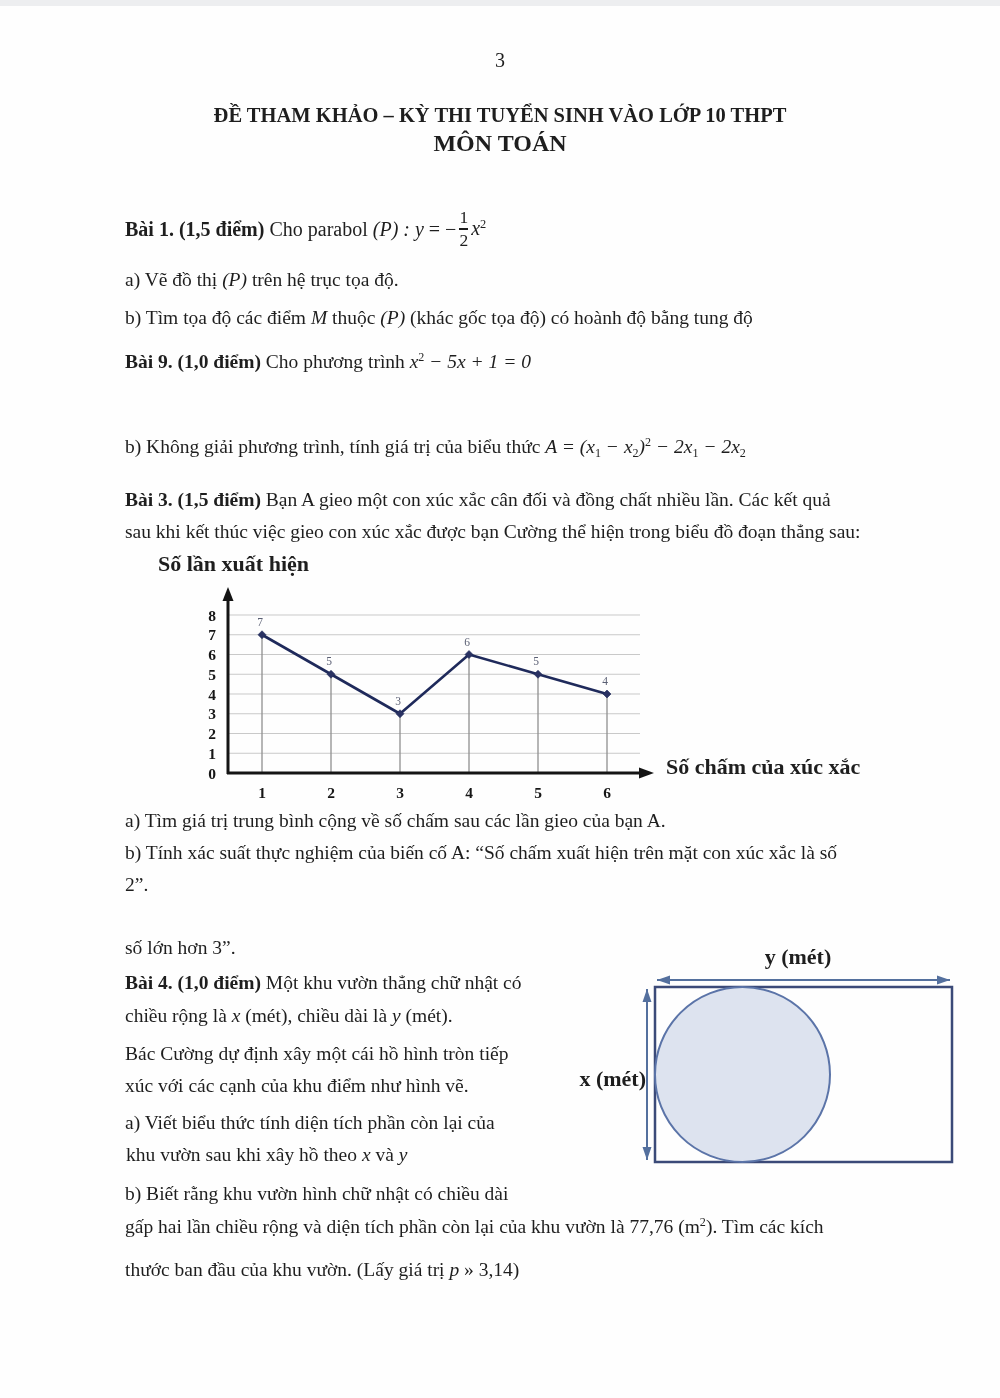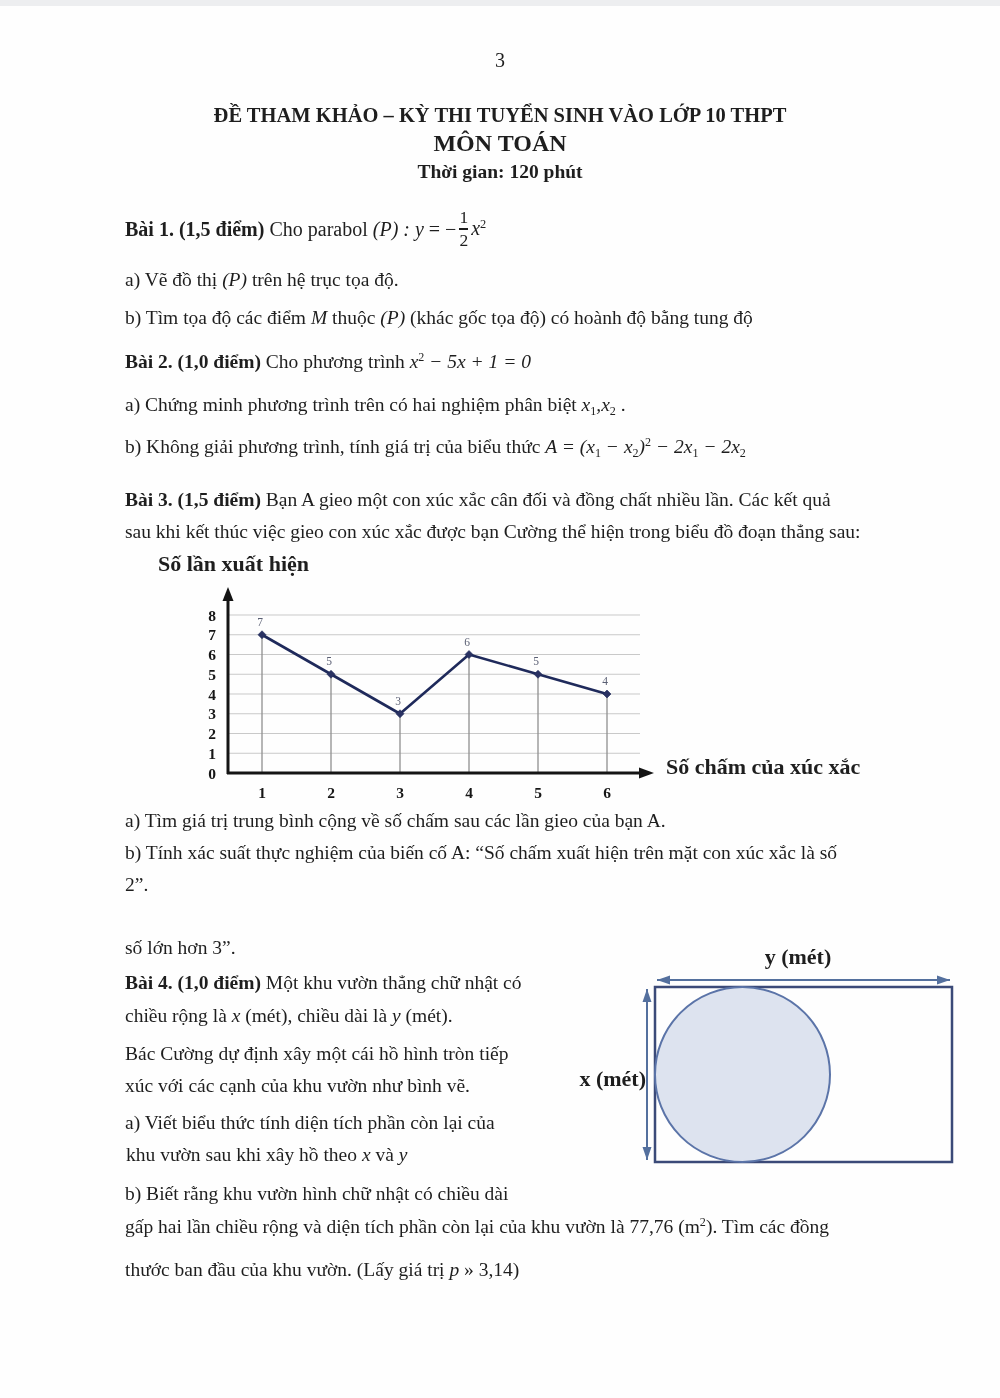--- a/index.html
+++ b/index.html
@@ -28,36 +28,34 @@
 </style>
 </head>
 <body>
 
 <div class="page">
   <div class="edge-top"></div>
 
   <div class="abs line center" style="top:47px;font-size:20px;">3</div>
   <div class="abs line center bold" style="top:102px;font-size:20.5px;">ĐỀ THAM KHẢO – KỲ THI TUYỂN SINH VÀO LỚP 10 THPT</div>
   <div class="abs line center bold" style="top:130px;font-size:24px;">MÔN TOÁN</div>
-  <div class="abs line center bold" style="top:159px;font-size:19.5px;">Thời gian: 120 phút</div>
 
   <div class="abs line" style="left:125px;top:203px;height:52px;display:flex;align-items:center;font-size:20px;">
     <span><span class="seg-b">Bài 1. (1,5 điểm) </span><span class="seg-n">Cho parabol </span><span class="seg-i">(P) : y</span><span class="seg-n"> =  − </span></span>
     <span class="frac">
       <span class="frac-num">1</span>
       <span class="frac-bar"></span>
       <span class="frac-den">2</span>
     </span>
     <span><span class="seg-i">x</span><span class="seg-sup">2</span></span>
   </div>
   <div class="abs line" style="left:125px;top:267px;"><span class="seg-n">a) Vẽ đồ thị </span><span class="seg-i">(P)</span><span class="seg-n"> trên hệ trục tọa độ.</span></div>
   <div class="abs line" style="left:125px;top:305px;"><span class="seg-n">b) Tìm tọa độ các điểm </span><span class="seg-i">M</span><span class="seg-n"> thuộc </span><span class="seg-i">(P)</span><span class="seg-n"> (khác gốc tọa độ) có hoành độ bằng tung độ</span></div>
 
-  <div class="abs line" style="left:125px;top:349px;"><span class="seg-b">Bài 2. (1,0 điểm) </span><span class="seg-n">Cho phương trình </span><span class="seg-i">x</span><span class="seg-sup">2</span><span class="seg-i"> −  5x + 1 =  0</span></div>
-  <div class="abs line" style="left:125px;top:392px;"><span class="seg-n">a) Chứng minh phương trình trên có hai nghiệm phân biệt </span><span class="seg-i">x</span><span class="seg-sub">1</span><span class="seg-i">,</span><span class="seg-i">x</span><span class="seg-sub">2</span><span class="seg-n"> .</span></div>
+  <div class="abs line" style="left:125px;top:349px;"><span class="seg-b">Bài 9. (1,0 điểm) </span><span class="seg-n">Cho phương trình </span><span class="seg-i">x</span><span class="seg-sup">2</span><span class="seg-i"> −  5x + 1 =  0</span></div>
   <div class="abs line" style="left:125px;top:434px;"><span class="seg-n">b) Không giải phương trình, tính giá trị của biểu thức </span><span class="seg-i">A</span><span class="seg-i"> = (</span><span class="seg-i">x</span><span class="seg-sub">1</span><span class="seg-i"> − </span><span class="seg-i">x</span><span class="seg-sub">2</span><span class="seg-i">)</span><span class="seg-sup">2</span><span class="seg-i"> −  2</span><span class="seg-i">x</span><span class="seg-sub">1</span><span class="seg-i"> −  2</span><span class="seg-i">x</span><span class="seg-sub">2</span></div>
 
   <div class="abs line" style="left:125px;top:487px;"><span class="seg-b">Bài 3. (1,5 điểm) </span><span class="seg-n">Bạn A gieo một con xúc xắc cân đối và đồng chất nhiều lần. Các kết quả</span></div>
   <div class="abs line" style="left:125px;top:519px;"><span class="seg-n">sau khi kết thúc việc gieo con xúc xắc được bạn Cường thể hiện trong biểu đồ đoạn thẳng sau:</span></div>
 
   <div class="abs chart-label" style="left:158px;top:551px;">Số lần xuất hiện</div>
   <svg class="abs" style="left:193px;top:582px;" width="470" height="228" viewBox="0 0 470 228">
       <g>
         <line x1="35" y1="171.25" x2="447" y2="171.25" stroke="#c9c9c9" stroke-width="1"></line>
         <line x1="35" y1="151.5" x2="447" y2="151.5" stroke="#c9c9c9" stroke-width="1"></line>
@@ -122,21 +120,21 @@
   <div class="abs chart-label" style="left:666px;top:754px;">Số chấm của xúc xắc</div>
 
   <div class="abs line" style="left:125px;top:808px;"><span class="seg-n">a) Tìm giá trị trung bình cộng về số chấm sau các lần gieo của bạn A.</span></div>
   <div class="abs line" style="left:125px;top:840px;"><span class="seg-n">b) Tính xác suất thực nghiệm của biến cố A: “Số chấm xuất hiện trên mặt con xúc xắc là số</span></div>
   <div class="abs line" style="left:125px;top:872px;"><span class="seg-n">2”.</span></div>
   <div class="abs line" style="left:125px;top:935px;"><span class="seg-n">số lớn hơn 3”.</span></div>
 
   <div class="abs line" style="left:125px;top:970px;"><span class="seg-b">Bài 4. (1,0 điểm) </span><span class="seg-n">Một khu vườn thẳng chữ nhật có</span></div>
   <div class="abs line" style="left:125px;top:1003px;"><span class="seg-n">chiều rộng là </span><span class="seg-i">x</span><span class="seg-n"> (mét), chiều dài là </span><span class="seg-i">y</span><span class="seg-n"> (mét).</span></div>
   <div class="abs line" style="left:125px;top:1041px;"><span class="seg-n">Bác Cường dự định xây một cái hồ hình tròn tiếp</span></div>
-  <div class="abs line" style="left:125px;top:1073px;"><span class="seg-n">xúc với các cạnh của khu vườn như bình vẽ.</span></div>
+  <div class="abs line" style="left:125px;top:1073px;"><span class="seg-n">xúc với các cạnh của khu điểm như hình vẽ.</span></div>
   <div class="abs line" style="left:125px;top:1110px;"><span class="seg-n">a) Viết biểu thức tính diện tích phần còn lại của</span></div>
   <div class="abs line" style="left:126px;top:1142px;"><span class="seg-n">khu vườn sau khi xây hồ theo </span><span class="seg-i">x</span><span class="seg-n"> và </span><span class="seg-i">y</span></div>
   <div class="abs line" style="left:125px;top:1181px;"><span class="seg-n">b) Biết rằng khu vườn hình chữ nhật có chiều dài</span></div>
 
   <svg class="abs" style="left:572px;top:943px;" width="424" height="252" viewBox="0 0 424 252">
       <g>
         <rect x="83" y="44" width="297" height="175" fill="none" stroke="#3b4a78" stroke-width="2.5"></rect>
       </g>
       <g>
         <circle cx="170.5" cy="131.5" r="87.5" fill="#dde3ef" stroke="#5b74a8" stroke-width="2"></circle>
@@ -148,15 +146,15 @@
       </g>
       <g>
         <line x1="75" y1="46" x2="75" y2="217" stroke="#54709e" stroke-width="2"></line>
         <polygon points="75,46 79.5,59 70.5,59" fill="#54709e"></polygon>
         <polygon points="75,217 70.5,204 79.5,204" fill="#54709e"></polygon>
       </g>
     </svg>
   <div class="abs chart-label" style="left:733px;top:944px;width:130px;text-align:center;">y (mét)</div>
   <div class="abs chart-label" style="left:568px;top:1066px;width:78px;text-align:right;">x (mét)</div>
 
-  <div class="abs line" style="left:125px;top:1214px;"><span class="seg-n">gấp hai lần chiều rộng và diện tích phần còn lại của khu vườn là 77,76 </span><span class="seg-n">(m</span><span class="seg-sup">2</span><span class="seg-n">)</span><span class="seg-n">. Tìm các đồng</span></div>
+  <div class="abs line" style="left:125px;top:1214px;"><span class="seg-n">gấp hai lần chiều rộng và diện tích phần còn lại của khu vườn là 77,76 </span><span class="seg-n">(m</span><span class="seg-sup">2</span><span class="seg-n">)</span><span class="seg-n">. Tìm các kích</span></div>
   <div class="abs line" style="left:125px;top:1257px;"><span class="seg-n">thước ban đầu của khu vườn. (Lấy giá trị </span><span class="seg-i">p</span><span class="seg-n"> »  3,14)</span></div>
 </div>
 
 </body></html>

